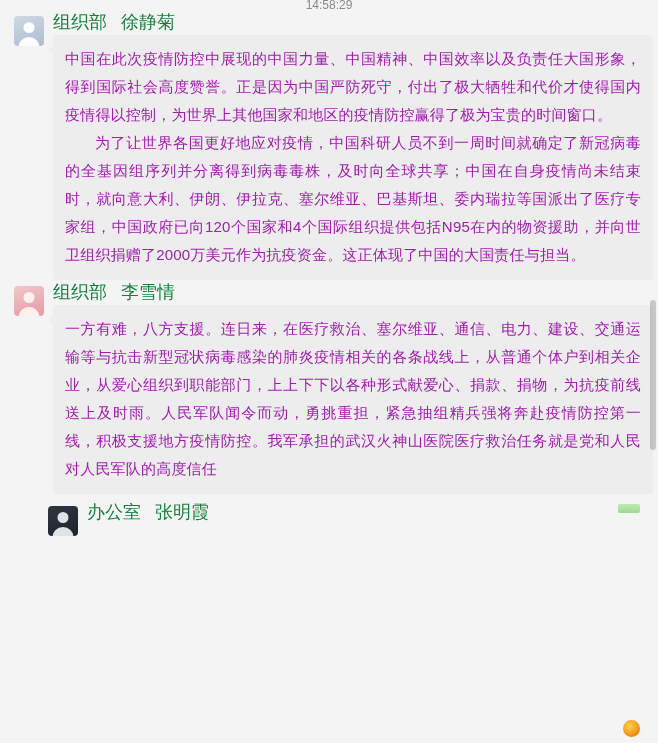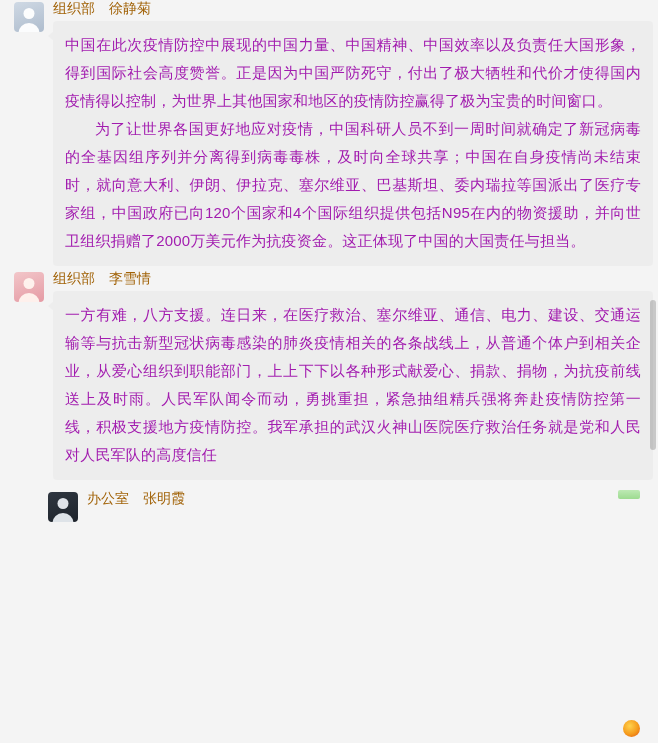--- a/index.html
+++ b/index.html
@@ -79,22 +79,22 @@
   .avatar.a3 .face { background:#e9edf2; }
   .avatar.a3 .body { background:#e9edf2; }
 
   .msg-col {
     margin-left: 9px;
     max-width: 600px;
     min-width: 0;
   }
 
   .sender {
-    font-size: 14px;
-    color: #a16207;
+    font-size: 18px;
+    color: #15803d;
     line-height: 17px;
     margin-bottom: 4px;
     white-space: nowrap;
   }
   .sender .dept { margin-right: 14px; }
 
   .bubble {
     background: #ededed;
     border-radius: 4px;
     padding: 10px 12px 11px 12px;
@@ -176,20 +176,23 @@
     background: linear-gradient(180deg,#bde9b4,#9ddb90);
     border-radius: 2px;
   }
   .msg-wrap { position: relative; padding-left: 48px; }
 </style>
 </head>
 <body>
 
 <div class="chat-scroll">
 
+  <div class="top-clip">
+    <div class="timestamp">14:58:29</div>
+  </div>
 
   <div class="msg">
     <div class="avatar a1">
       <div class="face"></div>
       <div class="body"></div>
     </div>
     <div class="msg-col">
       <div class="sender">
         <span class="dept">组织部</span><span>徐静菊</span>
       </div>

